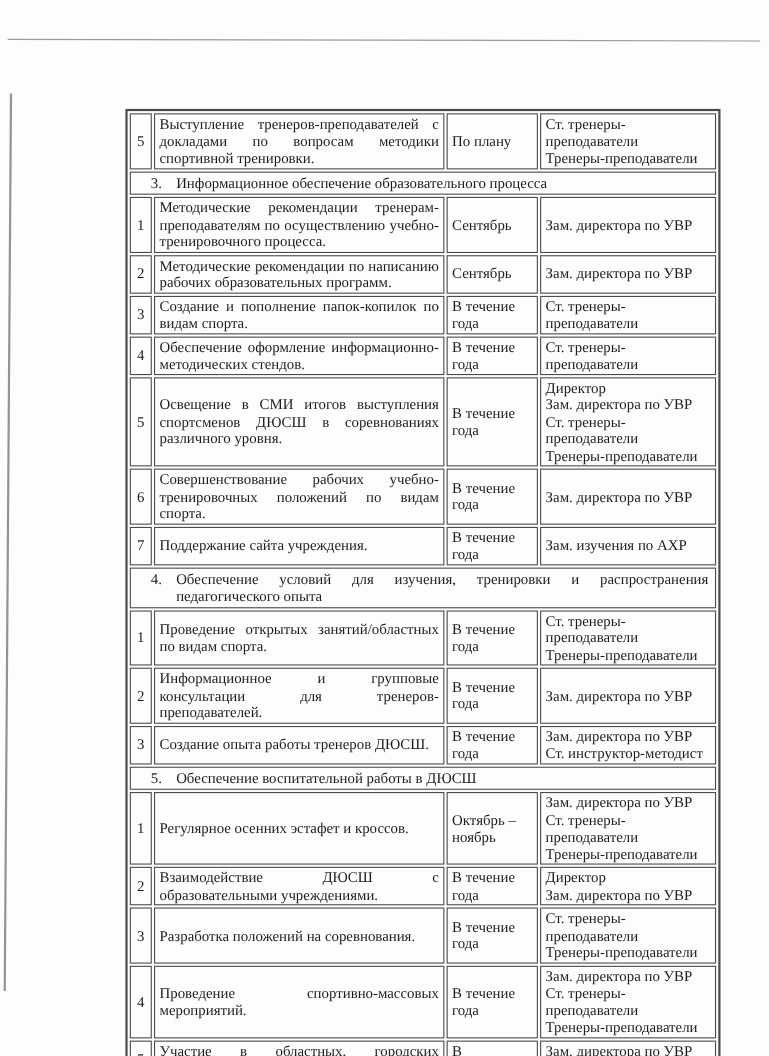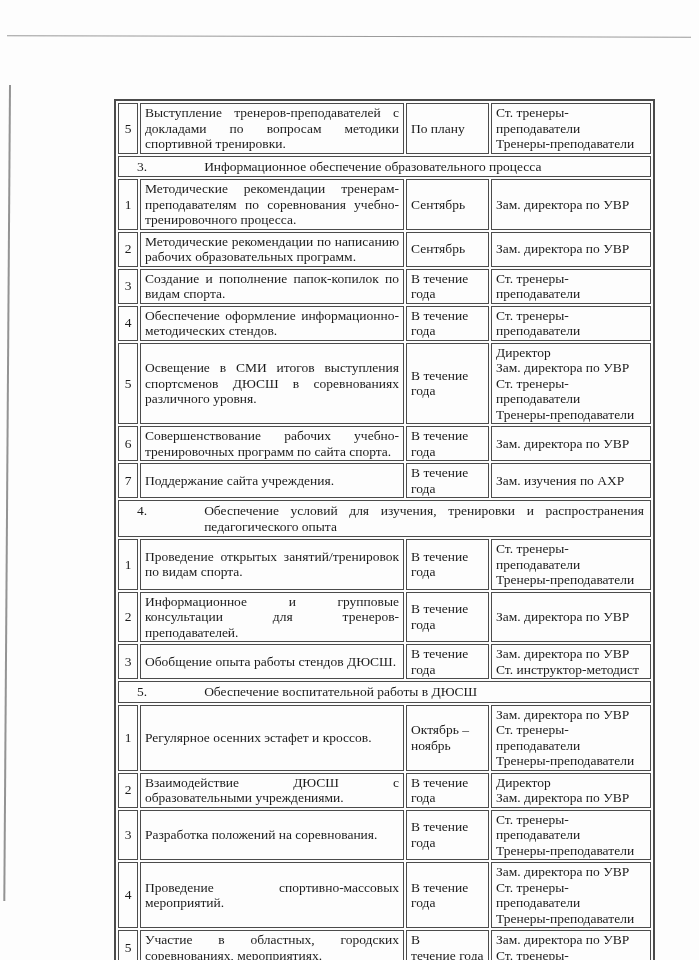--- a/index.html
+++ b/index.html
@@ -47,21 +47,21 @@
     overflow:hidden;
   }
   td.num{text-align:center;padding:1px 1px;}
   td.act{text-align:justify;text-align-last:left;}
   td.pre{white-space:pre-line;}
   tr.section td{
     padding:2px 6px 2px 6px;
   }
   .sec-wrap{display:flex;gap:13px;padding-left:12px;}
   .sec-num{flex:0 0 auto;}
-  .sec-title{flex:1 1 auto;text-align:justify;text-align-last:left;margin-left:44px;}
+  .sec-title{flex:1 1 auto;text-align:justify;text-align-last:left;}
 </style>
 </head>
 <body>
 
 <div class="page">
   <div class="artifact-top"></div>
   <div class="artifact-left"></div>
 
   <table class="plan">
     <colgroup>
@@ -82,21 +82,21 @@
       <tr class="section">
         <td colspan="4">
           <div class="sec-wrap">
             <span class="sec-num">3.</span>
             <span class="sec-title">Информационное обеспечение образовательного процесса</span>
           </div>
         </td>
       </tr>
       <tr>
         <td class="num">1</td>
-        <td class="act">Методические рекомендации тренерам-преподавателям по соревнования учебно-тренировочного процесса.</td>
+        <td class="act">Методические рекомендации тренерам-преподавателям по осуществлению учебно-тренировочного процесса.</td>
         <td class="pre">Сентябрь</td>
         <td class="pre">Зам. директора по УВР</td>
       </tr>
       <tr>
         <td class="num">2</td>
         <td class="act">Методические рекомендации по написанию рабочих образовательных программ.</td>
         <td class="pre">Сентябрь</td>
         <td class="pre">Зам. директора по УВР</td>
       </tr>
       <tr>
@@ -121,21 +121,21 @@
         <td class="pre">В течение
 года</td>
         <td class="pre">Директор
 Зам. директора по УВР
 Ст. тренеры-
 преподаватели
 Тренеры-преподаватели</td>
       </tr>
       <tr>
         <td class="num">6</td>
-        <td class="act">Совершенствование рабочих учебно-тренировочных программ по сайта спорта.</td>
+        <td class="act">Совершенствование рабочих учебно-тренировочных положений по видам спорта.</td>
         <td class="pre">В течение
 года</td>
         <td class="pre">Зам. директора по УВР</td>
       </tr>
       <tr>
         <td class="num">7</td>
         <td class="act">Поддержание сайта учреждения.</td>
         <td class="pre">В течение
 года</td>
         <td class="pre">Зам. изучения по АХР</td>
@@ -143,37 +143,37 @@
       <tr class="section">
         <td colspan="4">
           <div class="sec-wrap">
             <span class="sec-num">4.</span>
             <span class="sec-title">Обеспечение условий для изучения, тренировки и распространения педагогического опыта</span>
           </div>
         </td>
       </tr>
       <tr>
         <td class="num">1</td>
-        <td class="act">Проведение открытых занятий/тренировок по видам спорта.</td>
+        <td class="act">Проведение открытых занятий/областных по видам спорта.</td>
         <td class="pre">В течение
 года</td>
         <td class="pre">Ст. тренеры-
 преподаватели
 Тренеры-преподаватели</td>
       </tr>
       <tr>
         <td class="num">2</td>
         <td class="act">Информационное и групповые консультации для тренеров-преподавателей.</td>
         <td class="pre">В течение
 года</td>
         <td class="pre">Зам. директора по УВР</td>
       </tr>
       <tr>
         <td class="num">3</td>
-        <td class="act">Обобщение опыта работы стендов ДЮСШ.</td>
+        <td class="act">Создание опыта работы тренеров ДЮСШ.</td>
         <td class="pre">В течение
 года</td>
         <td class="pre">Зам. директора по УВР Ст. инструктор-методист</td>
       </tr>
       <tr class="section">
         <td colspan="4">
           <div class="sec-wrap">
             <span class="sec-num">5.</span>
             <span class="sec-title">Обеспечение воспитательной работы в ДЮСШ</span>
           </div>

